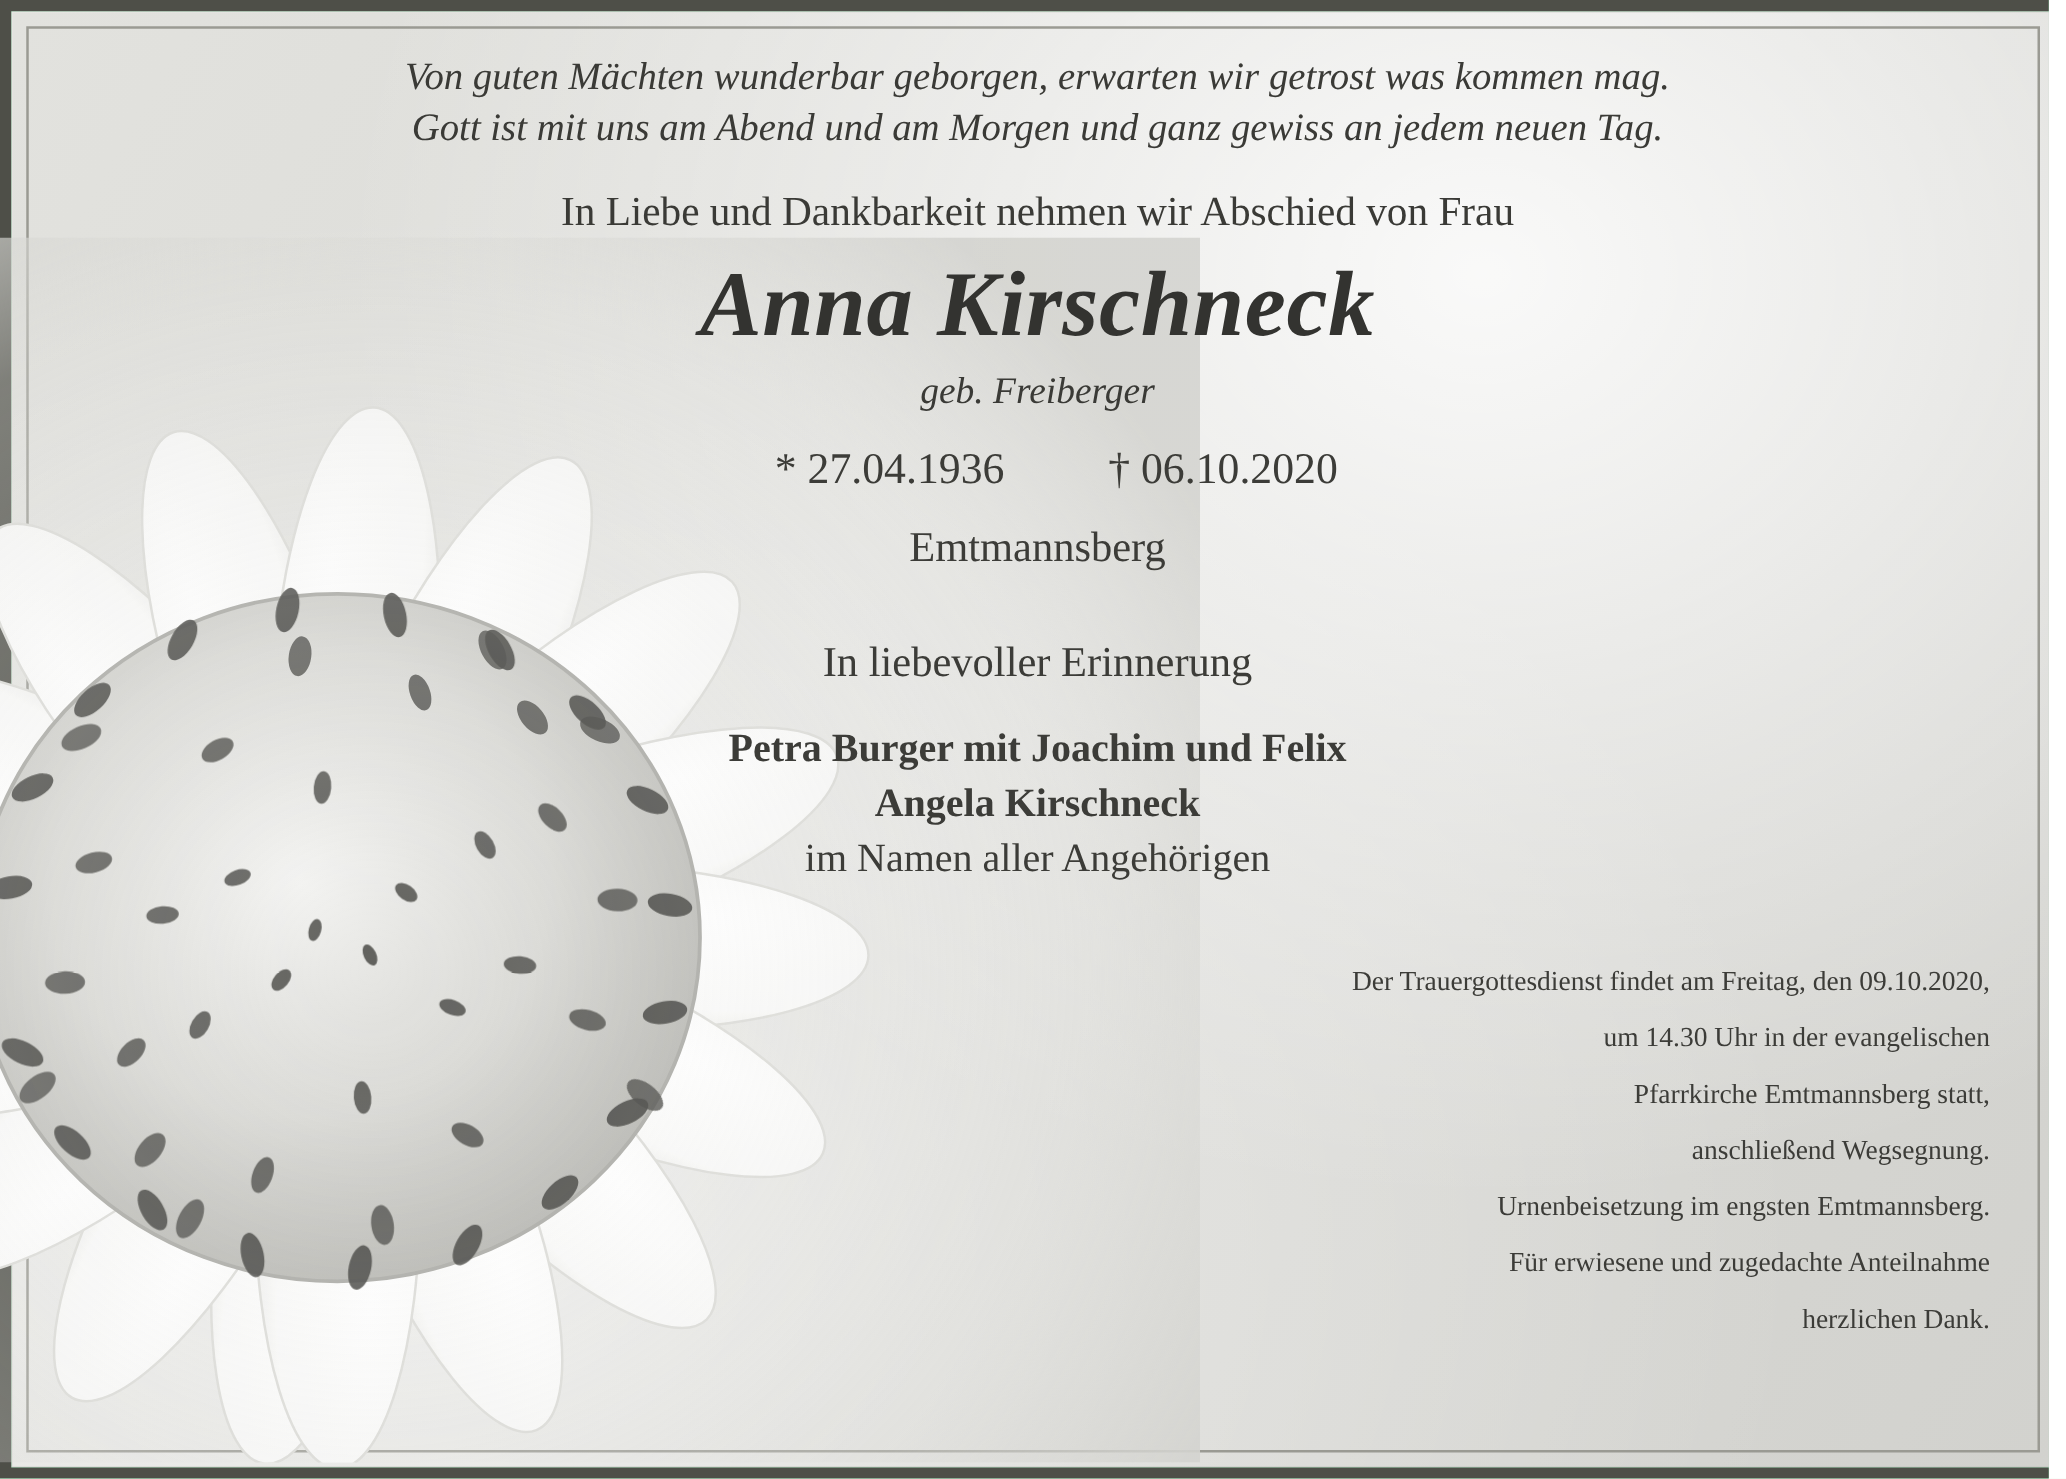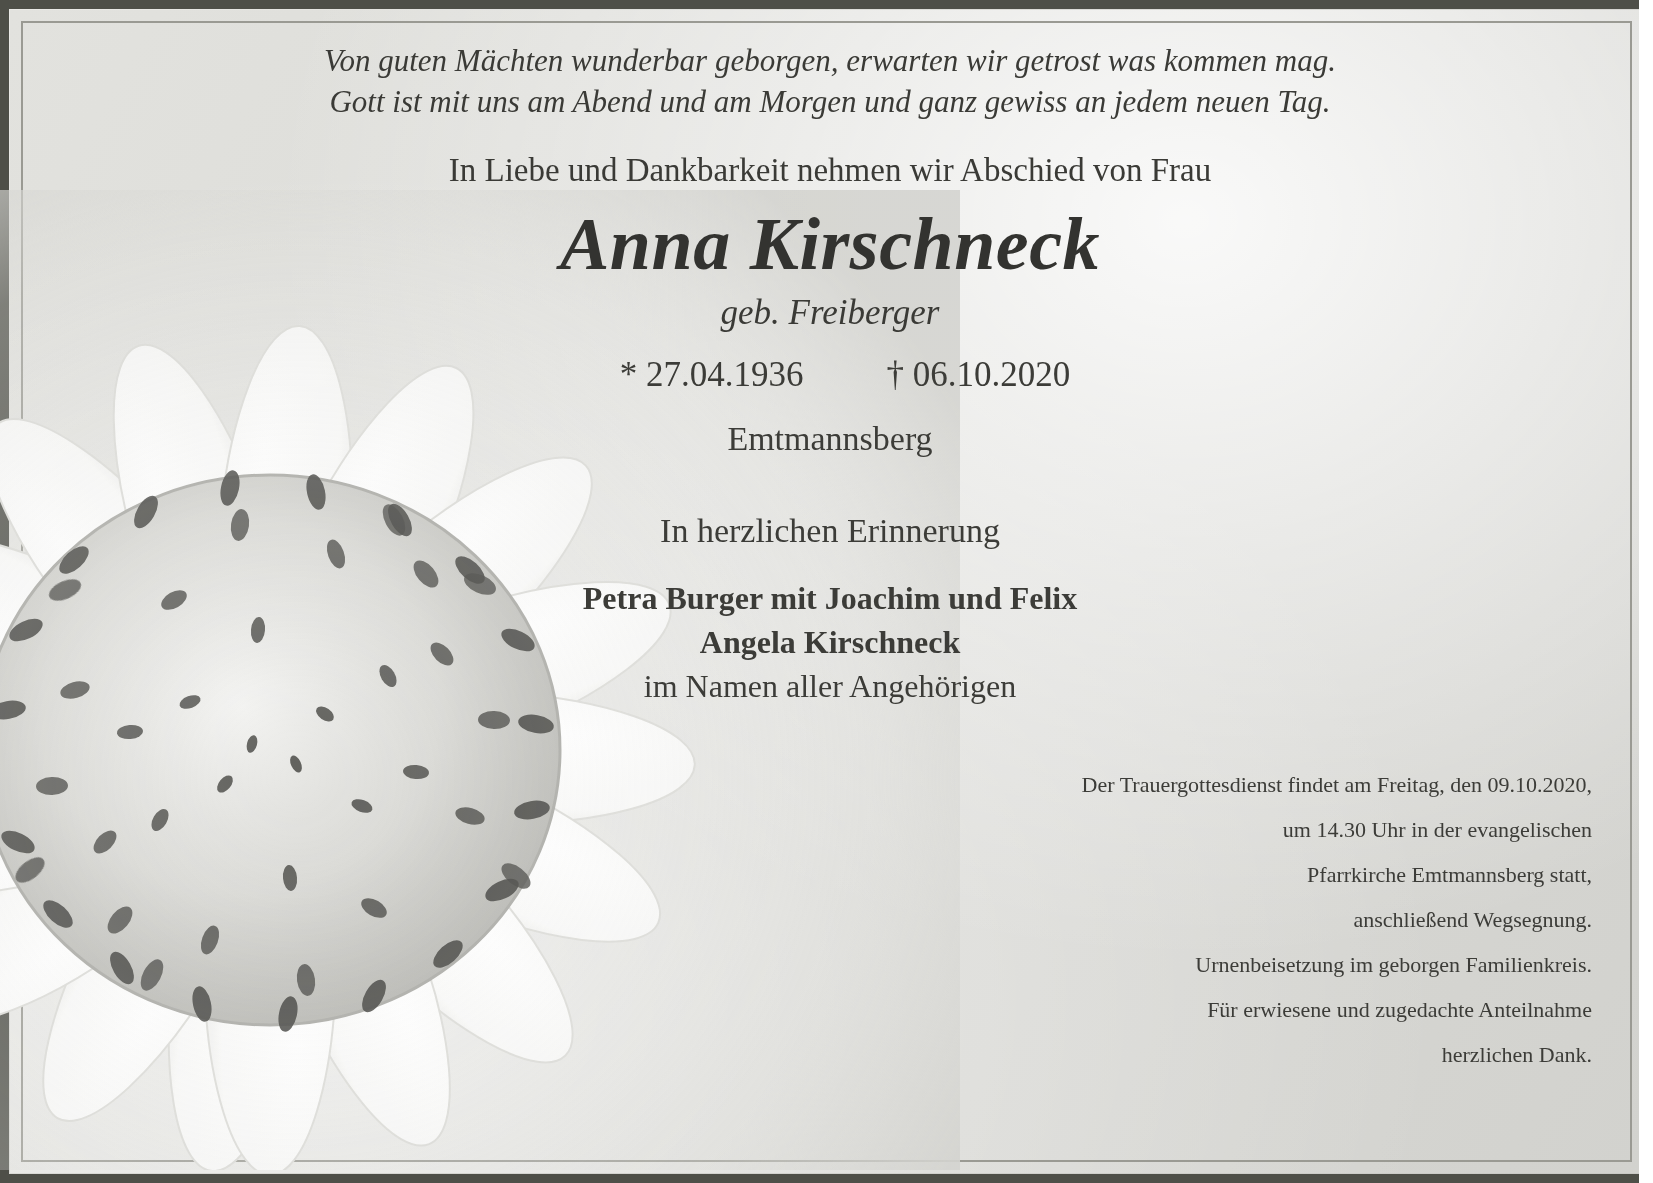--- a/index.html
+++ b/index.html
@@ -84,21 +84,21 @@
   .name {
     font-size: 74px;
     font-weight: bold;
     font-style: italic;
     letter-spacing: 0.5px;
     line-height: 88px;
     margin: 4px 0 2px 0;
     color: #333330;
   }
   .maiden {
-    font-size: 35px;
+    font-size: 30px;
     font-style: italic;
     line-height: 46px;
     margin: 0 0 16px 0;
     color: #3a3a36;
     text-align: center;
   }
   .dates {
     font-size: 35px;
     line-height: 46px;
     margin: 8px 0 18px 0;
@@ -303,30 +303,30 @@
 
     <p class="maiden">geb. Freiberger</p>
 
     <div class="dates">
       <span>* 27.04.1936</span>
       <span>† 06.10.2020</span>
     </div>
 
     <p class="place">Emtmannsberg</p>
 
-    <p class="memory">In herzlichen Erinnerung</p>
+    <p class="memory">In liebevoller Erinnerung</p>
 
     <p class="survivors">Petra Burger mit Joachim und Felix</p>
     <p class="survivors">Angela Kirschneck</p>
     <p class="onbehalf">im Namen aller Angehörigen</p>
 
     <div class="service">
       <div>Der Trauergottesdienst findet am Freitag, den 09.10.2020,</div>
       <div>um 14.30 Uhr in der evangelischen</div>
       <div>Pfarrkirche Emtmannsberg statt,</div>
       <div>anschließend Wegsegnung.</div>
-      <div>Urnenbeisetzung im geborgen Familienkreis.</div>
+      <div>Urnenbeisetzung im engsten Emtmannsberg.</div>
       <div>Für erwiesene und zugedachte Anteilnahme</div>
       <div>herzlichen Dank.</div>
     </div>
 
   </div>
 </div>
 
 </body></html>

